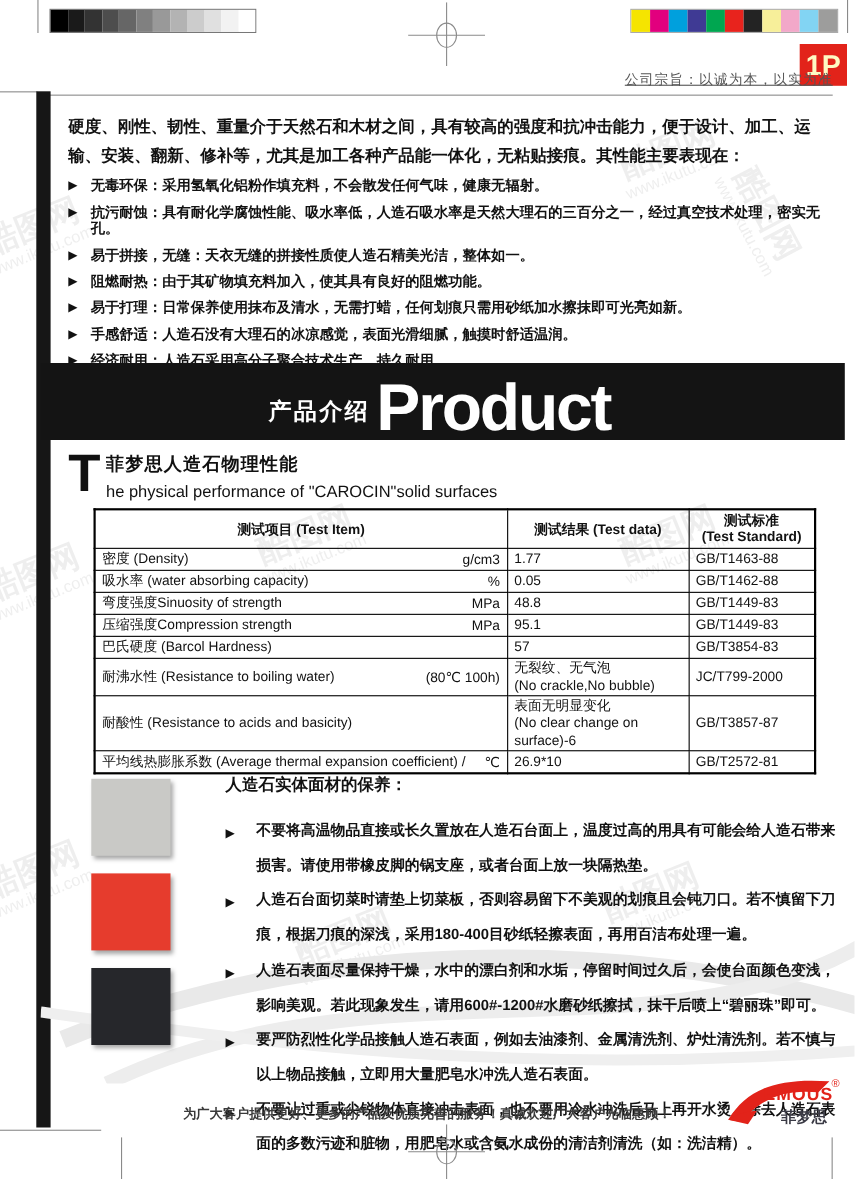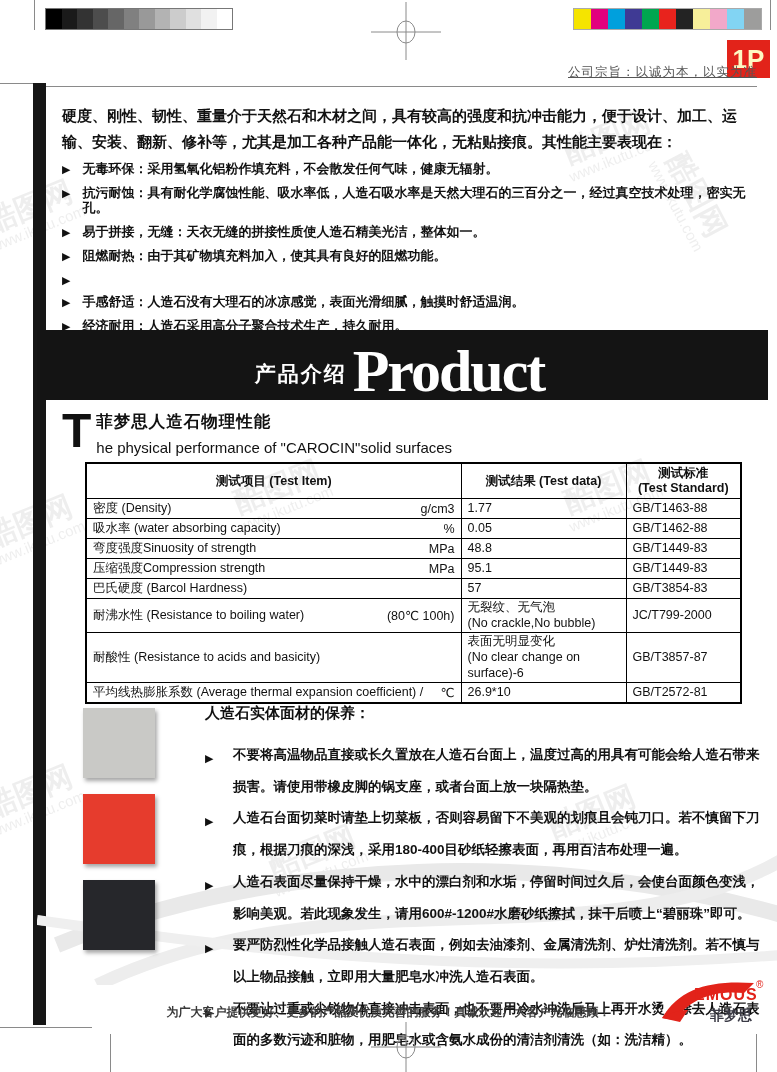--- a/index.html
+++ b/index.html
@@ -23,21 +23,21 @@
   
   .intro{left:62px;top:103px;width:700px;font-size:15px;font-weight:bold;line-height:1.75;}
   
   .features{left:62px;top:162px;width:706px;}
   .feature{display:flex;margin-bottom:9px;font-size:13px;font-weight:bold;line-height:1.15;}
   .feature .marker{font-size:11px;margin-right:12px;margin-top:1px;}
   
   .banner{left:37px;top:330px;width:731px;height:70px;background:#141414;color:#fff;
           display:flex;align-items:flex-end;justify-content:center;padding:0;box-sizing:border-box;}
   .banner .cn{font-size:21px;font-weight:bold;margin:0 6px 12px 0;letter-spacing:2px;}
-  .banner .en{font-size:60px;font-weight:bold;letter-spacing:-2px;line-height:0.88;margin:0 6px 2px 0;font-family:Liberation Serif, serif;}
+  .banner .en{font-size:60px;font-weight:bold;letter-spacing:-2px;line-height:0.88;margin:0 6px 2px 0;}
   
   .sec-title{left:62px;top:411px;display:flex;}
   .sec-title .dropcap{font-size:48px;font-weight:bold;line-height:0.82;margin-right:5px;}
   .sec-title .cn{font-size:16.5px;font-weight:bold;letter-spacing:1px;}
   .sec-title .en{font-size:15px;margin-top:6px;}
   
   table.spec{left:85px;top:462px;position:absolute;width:655px;border-collapse:collapse;
              border:2px solid #000;font-size:12.5px;table-layout:fixed;}
   table.spec th,table.spec td{border:1px solid #000;padding:1px 6px;vertical-align:middle;}
   table.spec th{font-weight:bold;height:32px;text-align:center;white-space:pre-line;line-height:1.2;}
@@ -156,20 +156,21 @@
     <div class="feature">
       <span class="marker">▶</span>
       <span>易于拼接，无缝：天衣无缝的拼接性质使人造石精美光洁，整体如一。</span>
     </div>
     <div class="feature">
       <span class="marker">▶</span>
       <span>阻燃耐热：由于其矿物填充料加入，使其具有良好的阻燃功能。</span>
     </div>
     <div class="feature">
       <span class="marker">▶</span>
+      <span>易于打理：日常保养使用抹布及清水，无需打蜡，任何划痕只需用砂纸加水擦抹即可光亮如新。</span>
     </div>
     <div class="feature">
       <span class="marker">▶</span>
       <span>手感舒适：人造石没有大理石的冰凉感觉，表面光滑细腻，触摸时舒适温润。</span>
     </div>
     <div class="feature">
       <span class="marker">▶</span>
       <span>经济耐用：人造石采用高分子聚合技术生产，持久耐用。</span>
     </div>
   </div>

